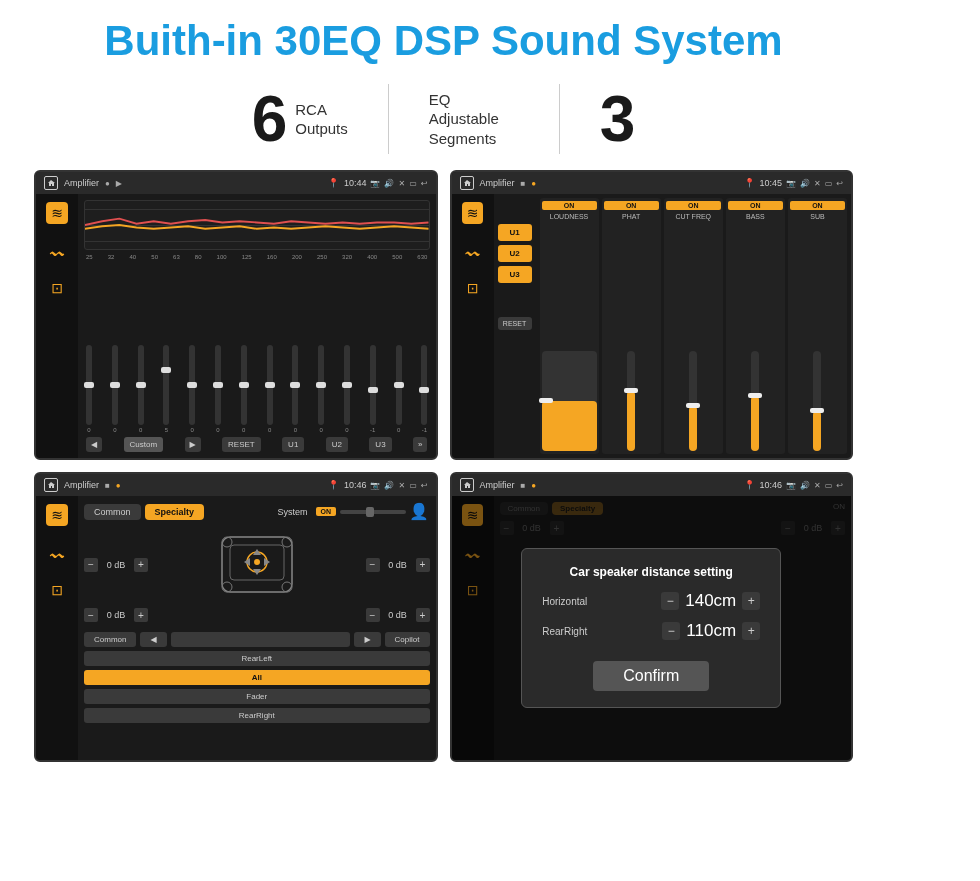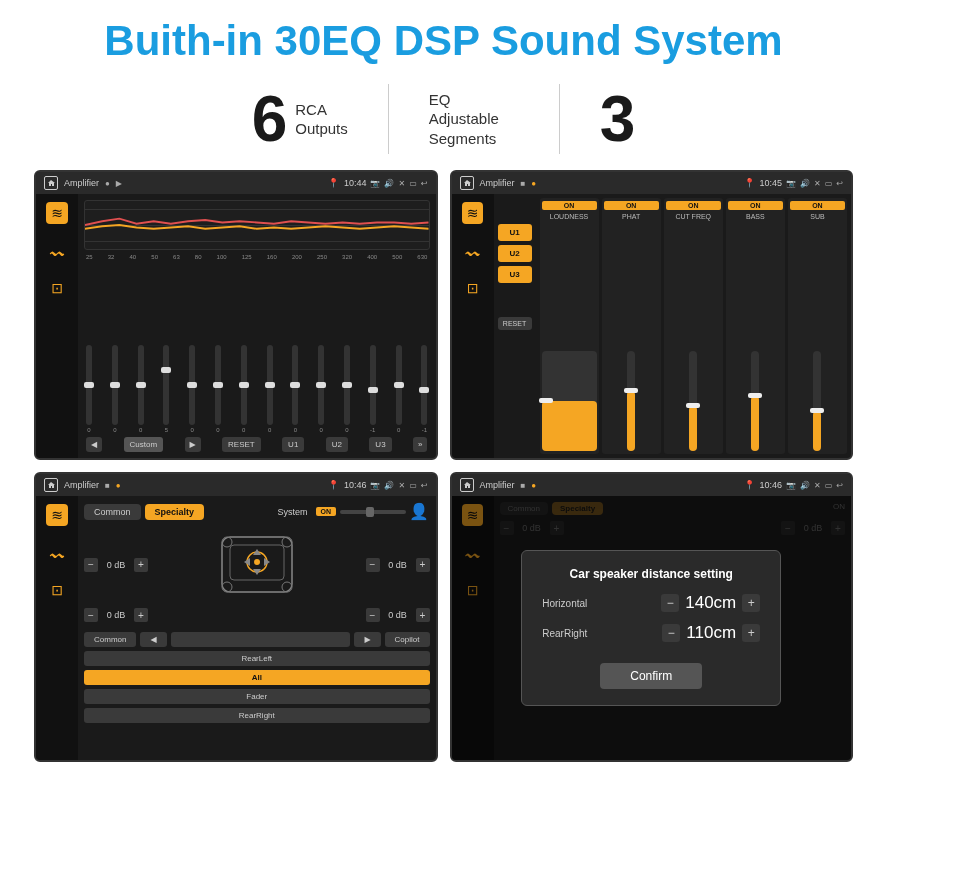--- a/index.html
+++ b/index.html
@@ -544,21 +544,21 @@
       font-size: 17px;
       min-width: 50px;
       text-align: center;
     }
     .dialog-confirm-btn {
       background: #555;
       color: #fff;
       border: none;
       border-radius: 4px;
       padding: 6px 30px;
-      font-size: 12px;
+      font-size: 16px;
       cursor: pointer;
       display: block;
       margin: 20px auto 0;
     }
   </style>
 </head>
 <body>
 
 <div style="width:871px;height:881px;background:#fff;padding-left:16px;">
 

